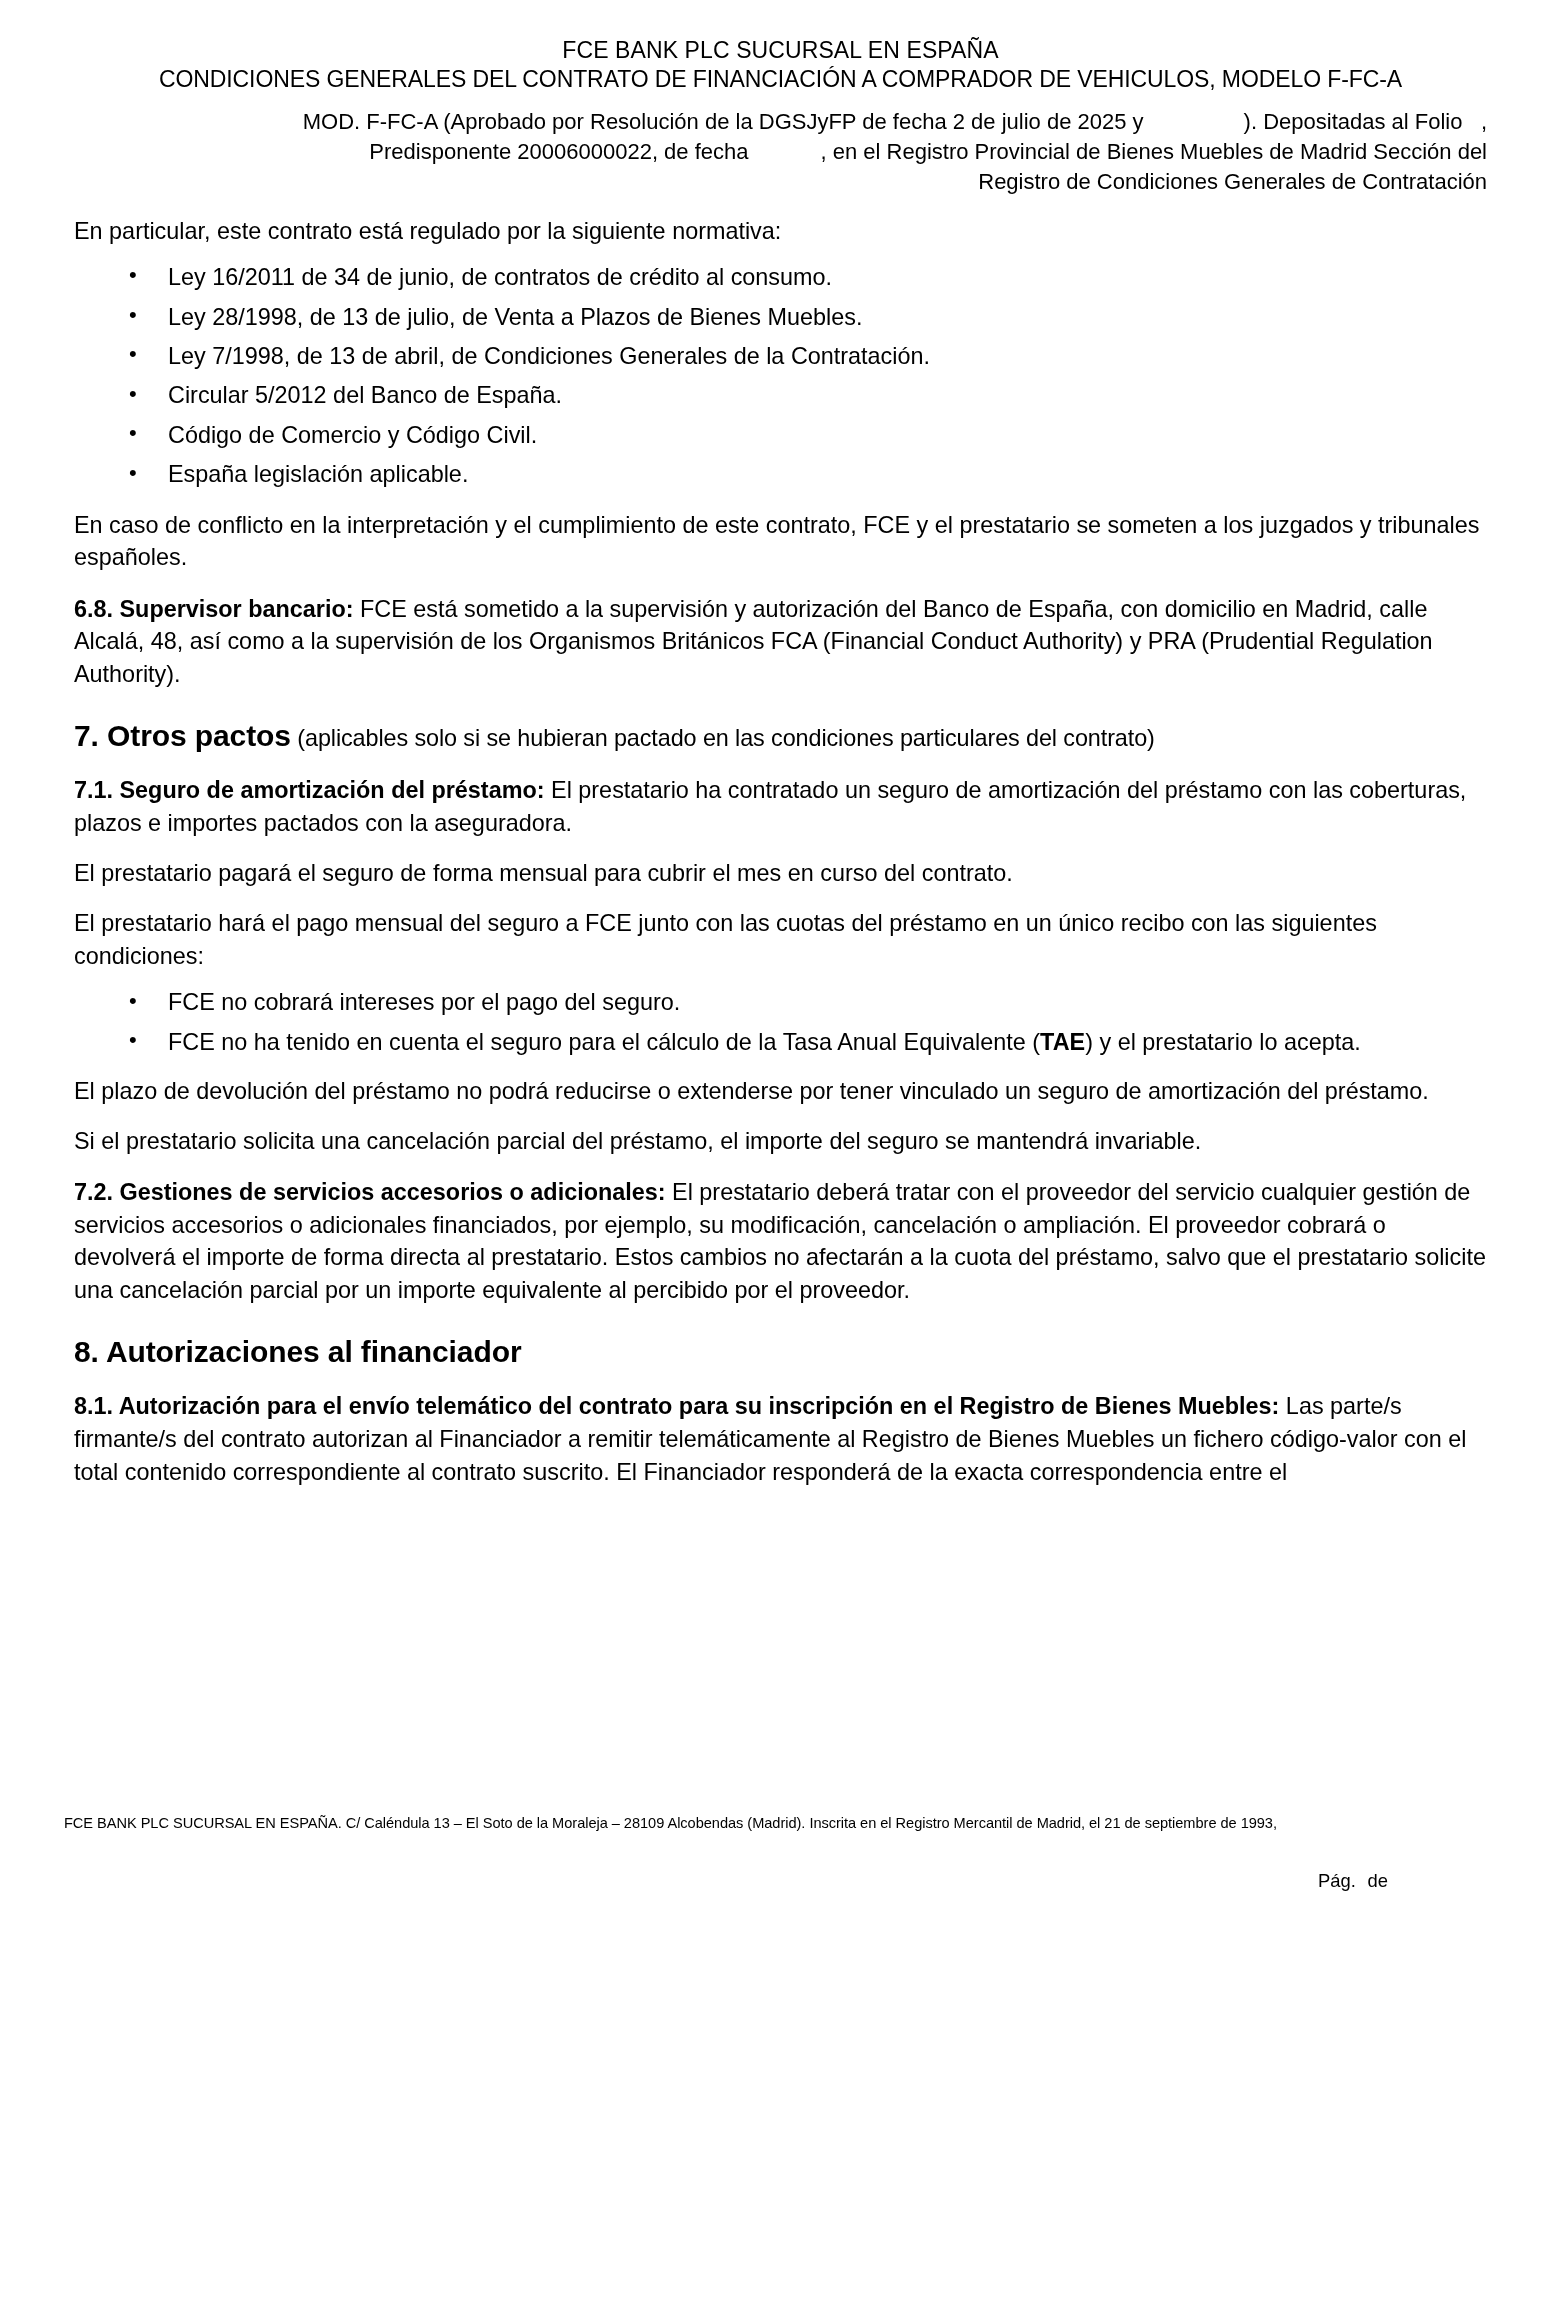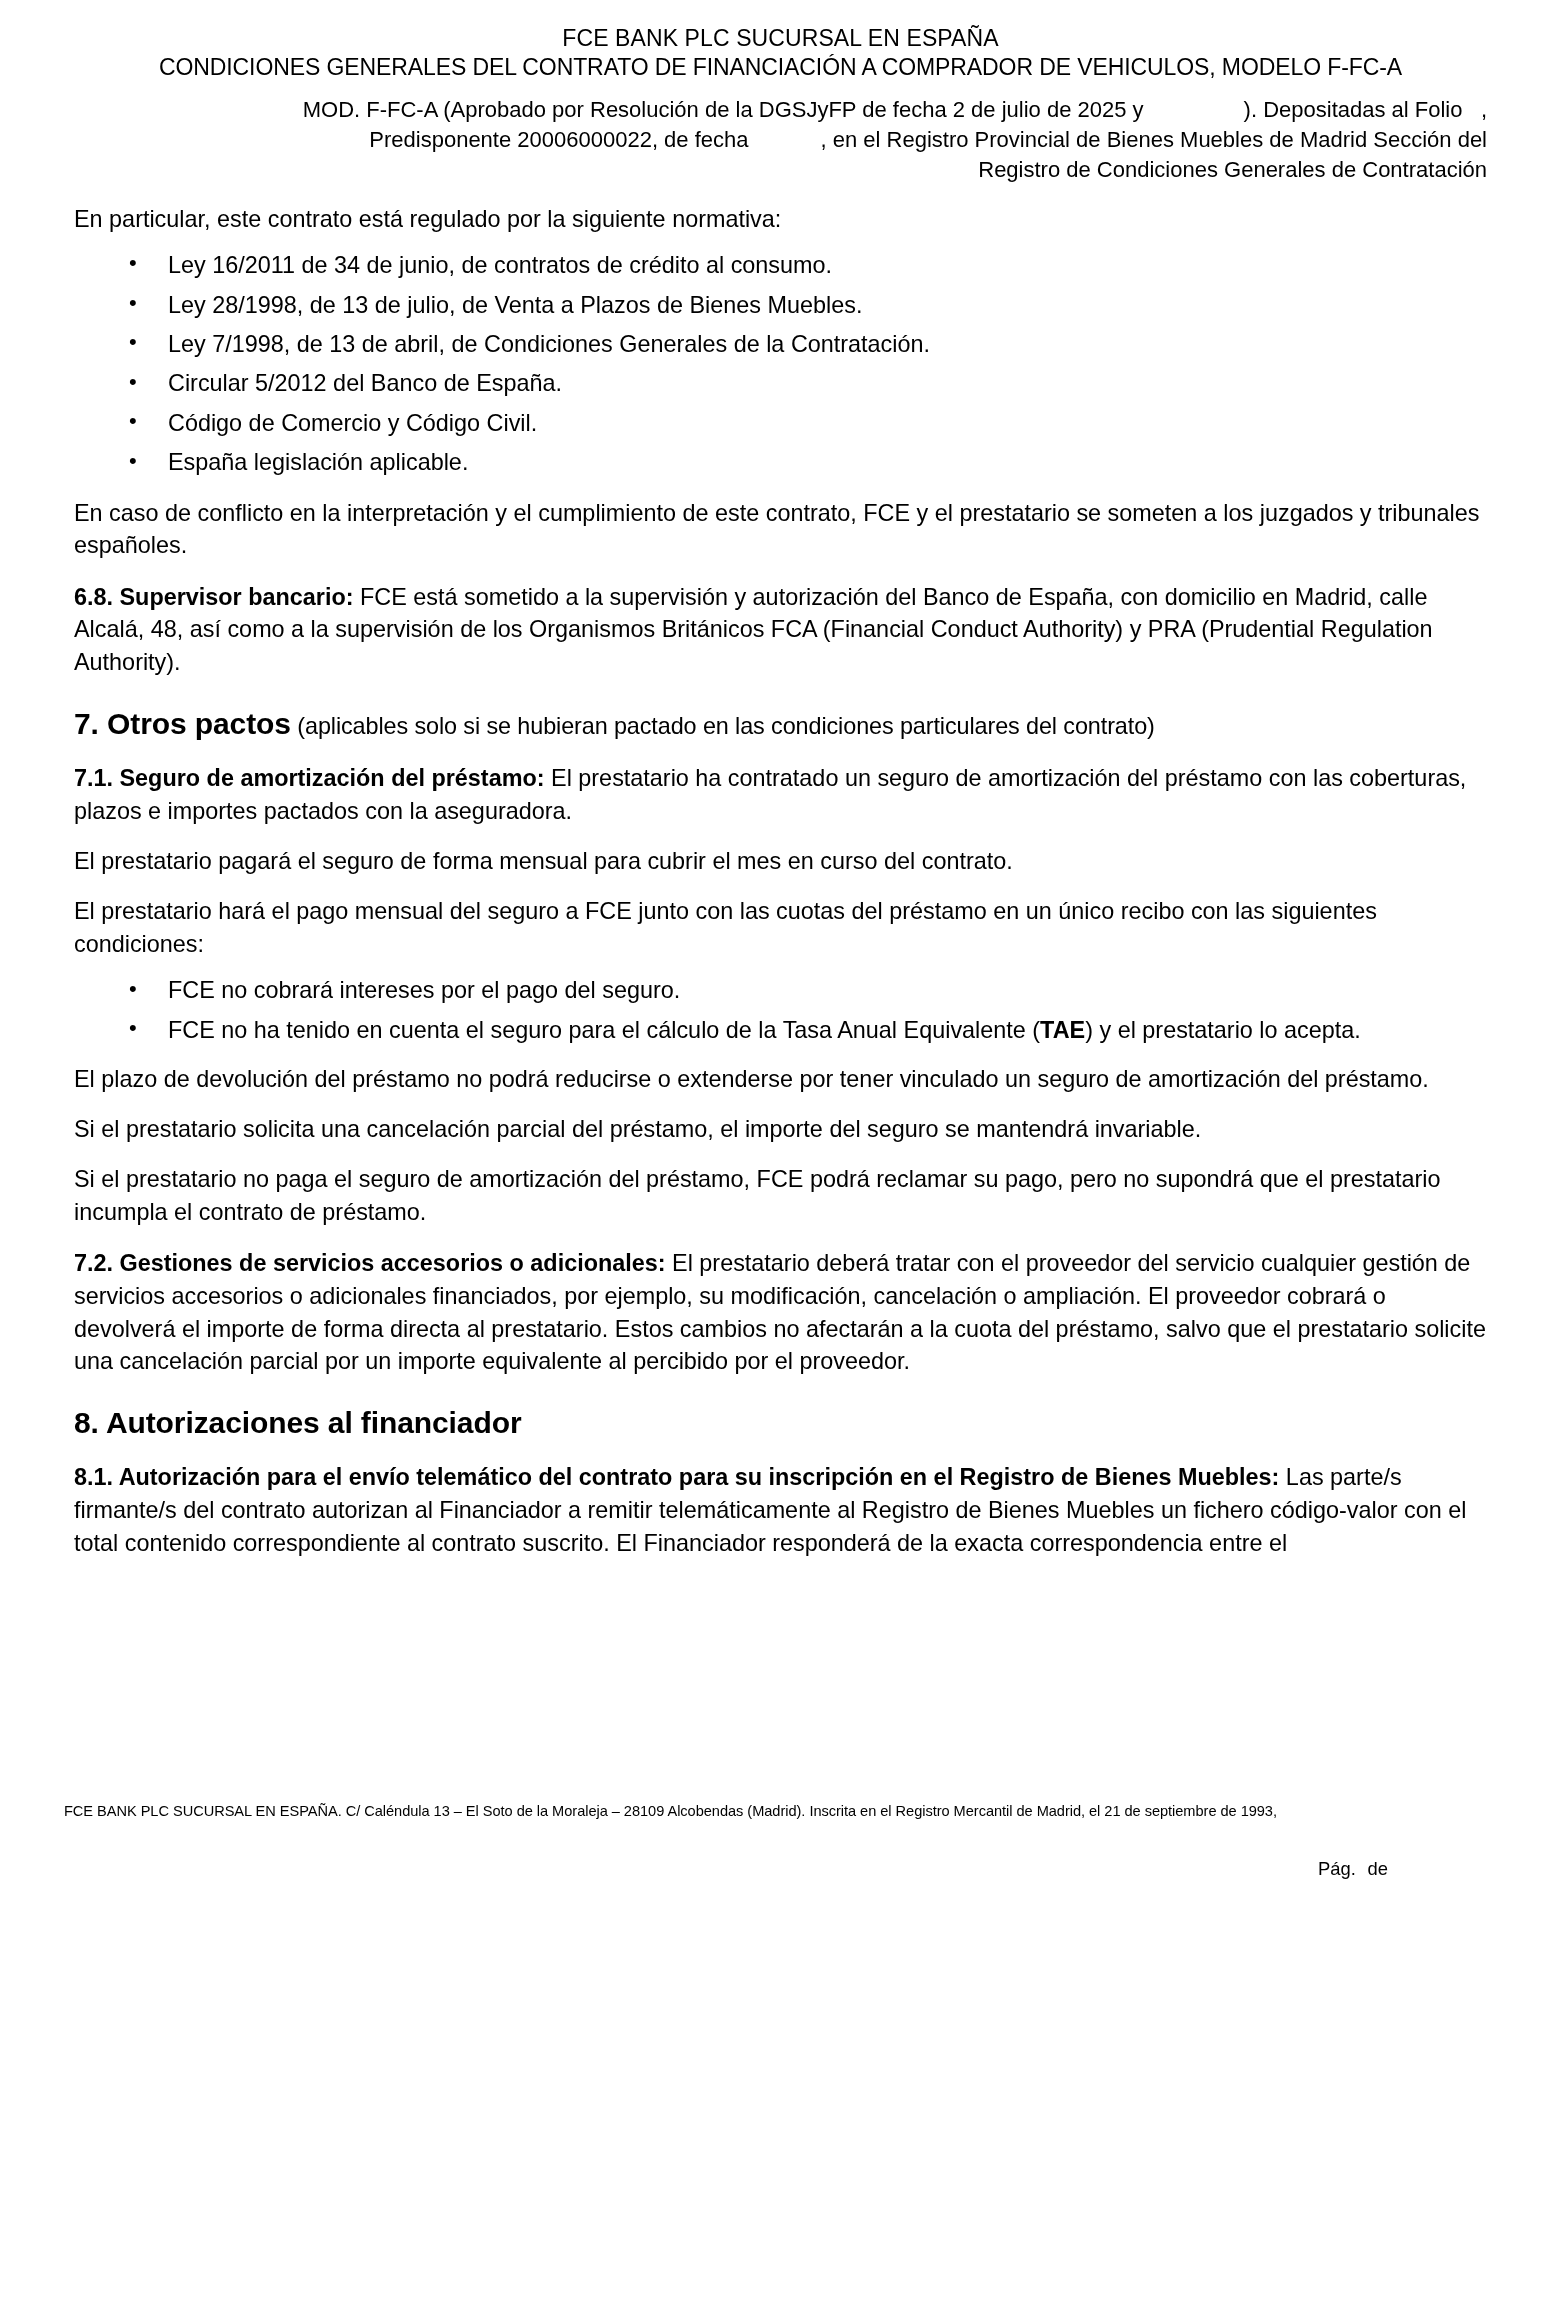--- a/index.html
+++ b/index.html
@@ -10,21 +10,21 @@
   }
   body {
     font-family: "Liberation Sans", sans-serif;
     color: #000000;
     -webkit-font-smoothing: antialiased;
   }
   .page {
     position: relative;
     width: 1564px;
     height: 1908px;
-    margin: 2px auto;
+    margin: 14px auto;
     background: #ffffff;
     box-sizing: border-box;
     padding: 22px 77px 0 74px;
     overflow: hidden;
   }
 
   
   .doc-header {
     text-align: center;
   }
@@ -165,21 +165,20 @@
 
   <ul class="bullets">
     <li>FCE no cobrará intereses por el pago del seguro.</li>
     <li><span>FCE no ha tenido en cuenta el seguro para el cálculo de la Tasa Anual Equivalente (</span><span class="b">TAE</span><span>) y el prestatario lo acepta.</span></li>
   </ul>
 
   <p class="body tight">El plazo de devolución del préstamo no podrá reducirse o extenderse por tener vinculado un seguro de amortización del préstamo.</p>
 
   <p class="body">Si el prestatario solicita una cancelación parcial del préstamo, el importe del seguro se mantendrá invariable.</p>
 
-  <p class="body">Si el prestatario no paga el seguro de amortización del préstamo, FCE podrá reclamar su pago, pero no supondrá que el prestatario incumpla el contrato de préstamo.</p>
 
   <h3 class="subsection"><span>7.2. Gestiones de servicios accesorios o adicionales:</span><span class="normal"> El prestatario deberá tratar con el proveedor del servicio cualquier gestión de servicios accesorios o adicionales financiados, por ejemplo, su modificación, cancelación o ampliación. El proveedor cobrará o devolverá el importe de forma directa al prestatario. Estos cambios no afectarán a la cuota del préstamo, salvo que el prestatario solicite una cancelación parcial por un importe equivalente al percibido por el proveedor.</span></h3>
 
   <h2 class="section">8. Autorizaciones al financiador</h2>
 
   <h3 class="subsection"><span>8.1. Autorización para el envío telemático del contrato para su inscripción en el Registro de Bienes Muebles:</span><span class="normal"> Las parte/s firmante/s del contrato autorizan al Financiador a remitir telemáticamente al Registro de Bienes Muebles un fichero código-valor con el total contenido correspondiente al contrato suscrito. El Financiador responderá de la exacta correspondencia entre el</span></h3>
 
   <div class="footer">
     <div class="footer-text">FCE BANK PLC SUCURSAL EN ESPAÑA. C/ Caléndula 13 – El Soto de la Moraleja – 28109 Alcobendas (Madrid). Inscrita en el Registro Mercantil de Madrid, el 21 de septiembre de 1993,</div>
     <div class="page-number"><span>Pág.</span><span class="num-gap"></span><span>de</span></div>

